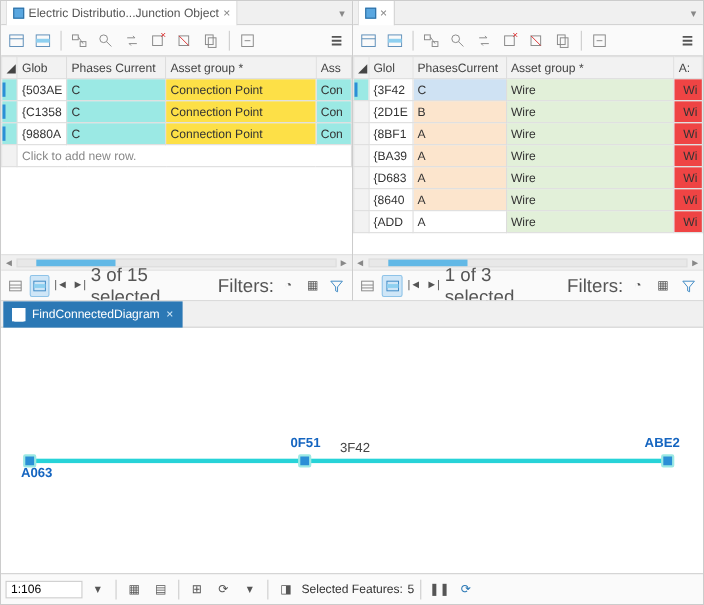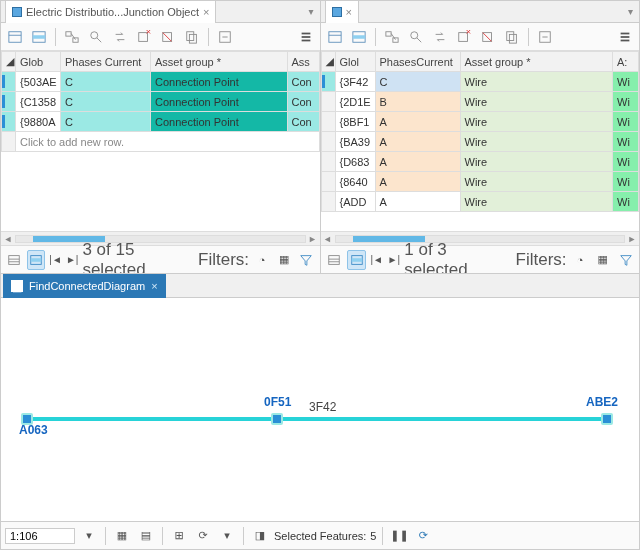--- a/index.html
+++ b/index.html
@@ -43,24 +43,24 @@
     border:1px solid #ddd; padding:3px 4px; text-align:left; font-size:11px;
     white-space:nowrap; overflow:hidden; height:20px;
   }
   table.grid th { background:#f2f2f2; color:#444; font-weight:normal;}
   th.col-phase { background:#b9d9ef;}
   th.col-asset { background:#dbeccf;}
   td.cell-phase.cyan { background:#9be9e4;}
   td.cell-phase.blue { background:#cfe2f3;}
   td.cell-phase.orange { background:#fce5cd;}
   td.cell-phase.white { background:#fff;}
-  td.cell-asset.cyan { background:#14b8a6;}
+  td.cell-asset.cyan { background:#fde047;}
   td.cell-asset.green { background:#e2f0d9;}
   td.cell-last.cyan { background:#9be9e4;}
-  td.cell-last.green { background:#86efac;}
+  td.cell-last.green { background:#ef4444;text-align:right;}
   .rowhandle { width:14px; background:#f2f2f2; border:1px solid #ddd;}
   .rowhandle.sel { background:#9be9e4;}
   .addnew { color:#888; font-style:normal;}
   .hscroll { height:14px; background:#f0f0f0; display:flex; align-items:center; border-top:1px solid #ddd;}
   .hscroll .arrow { width:14px; text-align:center; color:#888; font-size:9px;}
   .hscroll .track { flex:1; height:8px; background:#e8e8e8; position:relative; border:1px solid #ddd;}
   .hscroll .thumb { position:absolute; height:100%; background:#61b8e6;}
   .statusrow { display:flex; align-items:center; gap:4px; padding:3px 4px; border-top:1px solid #ddd; background:#fafafa; height:28px;}
   .statusrow .tbtn.active { background:#cfe6f7; border-color:#8ec3e8;}
   .statusrow .navbtn { font-size:10px; color:#555; width:14px; text-align:center; cursor:pointer;}

